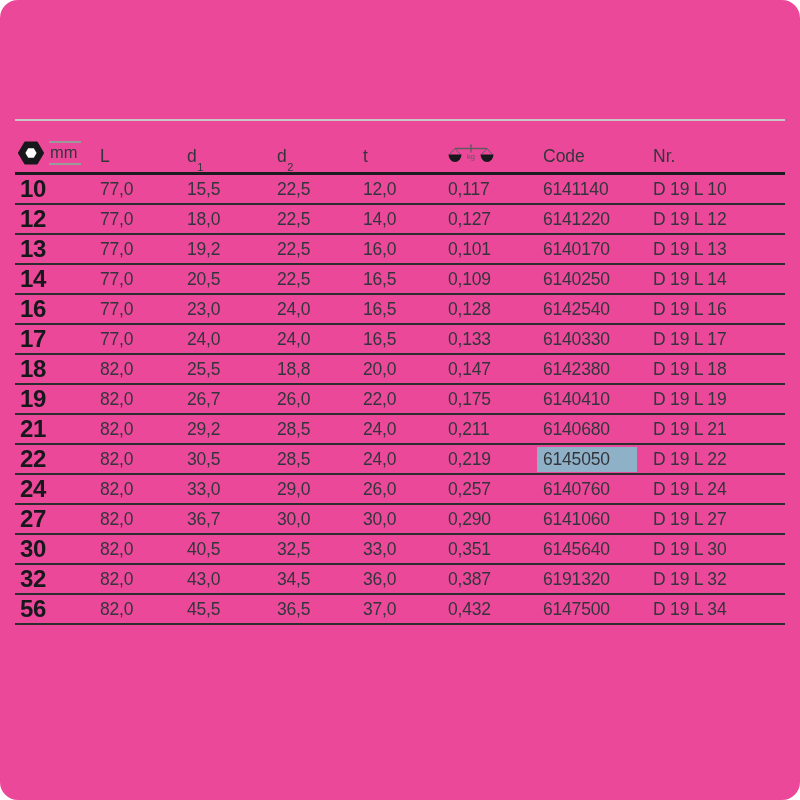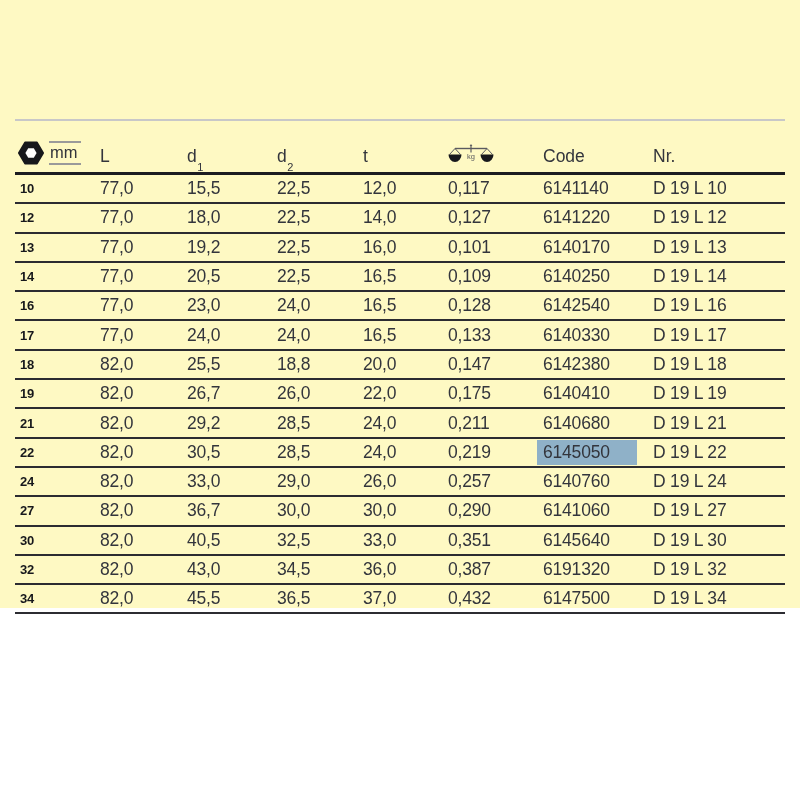--- a/index.html
+++ b/index.html
@@ -6,38 +6,38 @@
     --text:#33353c; --size-text:#17181c; --rule-dark:#1c1c20; --rule-mid:#2c2c31;
     --rule-light:#c8c8c8; --hl:#8fb1c8; --icon:#17181c; --icon-gray:#5a5a5f;
   }
   html,body{margin:0;padding:0;}
   body{
     width:800px;height:800px;background:#ffffff;overflow:hidden;
     font-family:"Liberation Sans","DejaVu Sans",sans-serif;
     color:var(--text);
     -webkit-font-smoothing:antialiased;
   }
-  .sheet{position:relative;width:800px;height:608px;background:#fef9c3;}
+  .sheet{position:relative;width:800px;height:800px;background:#ec4899;border-radius:18px;}
   .table-wrap{position:absolute;left:15px;top:119px;width:770px;}
   .rule-light{height:2px;background:var(--rule-light);width:770px;}
   table{border-collapse:collapse;table-layout:fixed;width:770px;}
   th,td{margin:0;padding:0;text-align:left;white-space:nowrap;overflow:visible;}
   thead th{
     height:46px;vertical-align:bottom;padding-bottom:5px;
     border-bottom:3px solid var(--rule-dark);
     font-weight:400;font-size:17.5px;color:var(--text);
   }
   tbody td{
     height:27.3px;vertical-align:middle;
     border-bottom:2px solid var(--rule-mid);
     font-size:17.5px;color:var(--text);
     letter-spacing:-0.2px;
   }
   tbody td.size{
-    font-weight:700;font-size:13px;color:var(--size-text);
+    font-weight:700;font-size:24px;color:var(--size-text);
     padding-left:5px;letter-spacing:-0.3px;
   }
   th.size-h{padding-left:3px;}
   .size-head-wrap{display:inline-flex;align-items:center;gap:5px;transform:translateY(3px);}
   .mm{
     font-size:16.5px;color:var(--text);line-height:1.1;
     border-top:2px solid #9a9a9a;border-bottom:2px solid #9a9a9a;
     padding:0 3px 1px 1px;
   }
   sub{font-size:11px;position:relative;bottom:-4px;left:0.5px;line-height:0;}
@@ -233,21 +233,21 @@
             <td class="size">32</td>
             <td>82,0</td>
             <td>43,0</td>
             <td>34,5</td>
             <td>36,0</td>
             <td>0,387</td>
             <td>6191320</td>
             <td>D 19 L 32</td>
           </tr>
           <tr>
-            <td class="size">34</td>
+            <td class="size">56</td>
             <td>82,0</td>
             <td>45,5</td>
             <td>36,5</td>
             <td>37,0</td>
             <td>0,432</td>
             <td>6147500</td>
             <td>D 19 L 34</td>
           </tr>
         </tbody>
     </table>

